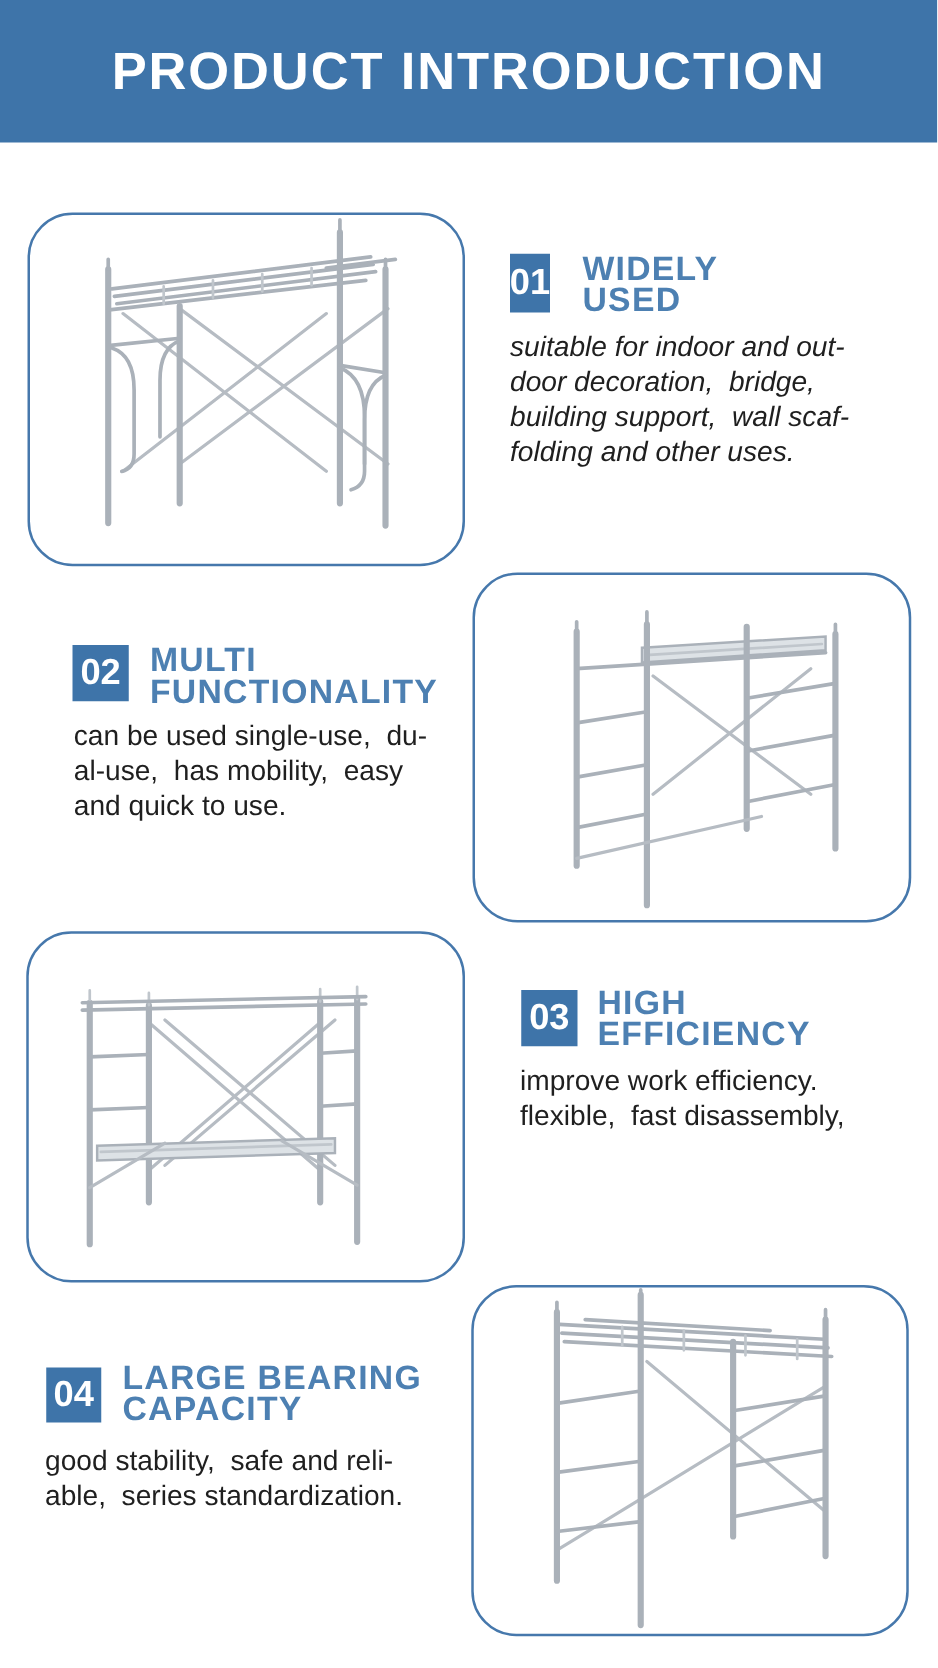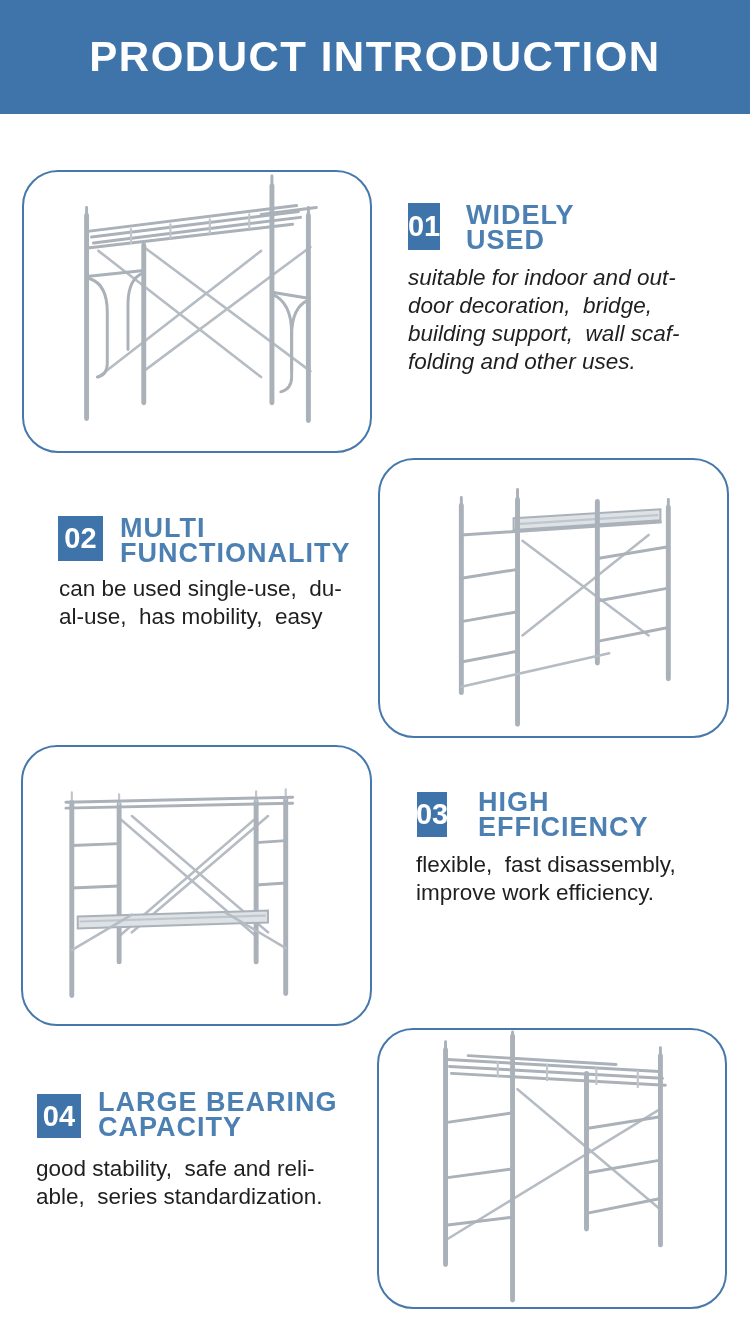--- a/index.html
+++ b/index.html
@@ -63,21 +63,21 @@
     background: var(--accent);
     color: #ffffff;
     font-weight: 700;
     font-size: 29px;
     display: flex;
     align-items: center;
     justify-content: center;
   }
   .badge-1 { left: 408px; top: 203px;  width: 32px; height: 47px; }
   .badge-2 { left: 58px;  top: 516px;  width: 45px; height: 45px; }
-  .badge-3 { left: 417px; top: 792px;  width: 30px; height: 45px; }
+  .badge-3 { left: 417px; top: 792px;  width: 45px; height: 45px; }
   .badge-4 { left: 37px;  top: 1094px; width: 44px; height: 44px; text-align: center; }
   .title {
     position: absolute;
     color: var(--heading);
     font-weight: 700;
     font-size: 27px;
     line-height: 25px;
     letter-spacing: 1px;
     white-space: nowrap;
   }
@@ -191,32 +191,33 @@
   <div class="badge badge-2">
     <span>02</span>
   </div>
   <div class="title title-2">
     <div>MULTI</div>
     <div>FUNCTIONALITY</div>
   </div>
   <div class="para para-2">
     <div class="para-line">can be used single-use,  du-</div>
     <div class="para-line">al-use,  has mobility,  easy</div>
+    <div class="para-line">and quick to use.</div>
   </div>
 
   <div class="badge badge-3">
     <span>03</span>
   </div>
   <div class="title title-3">
     <div>HIGH</div>
     <div>EFFICIENCY</div>
   </div>
   <div class="para para-3">
+    <div class="para-line">improve work efficiency.</div>
     <div class="para-line">flexible,  fast disassembly,</div>
-    <div class="para-line">improve work efficiency.</div>
   </div>
 
   <div class="badge badge-4">
     <span>04</span>
   </div>
   <div class="title title-4">
     <div>LARGE BEARING</div>
     <div>CAPACITY</div>
   </div>
   <div class="para para-4">

